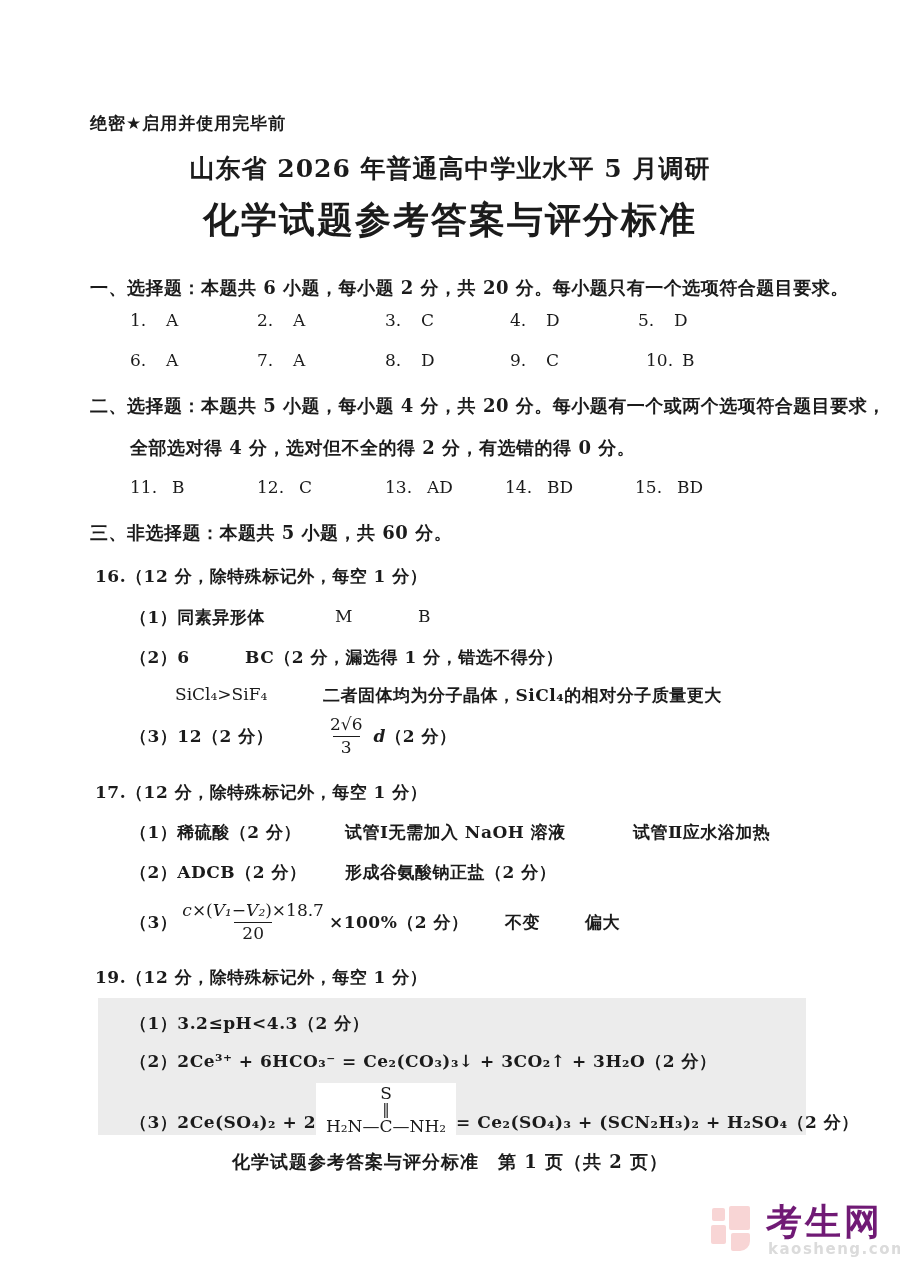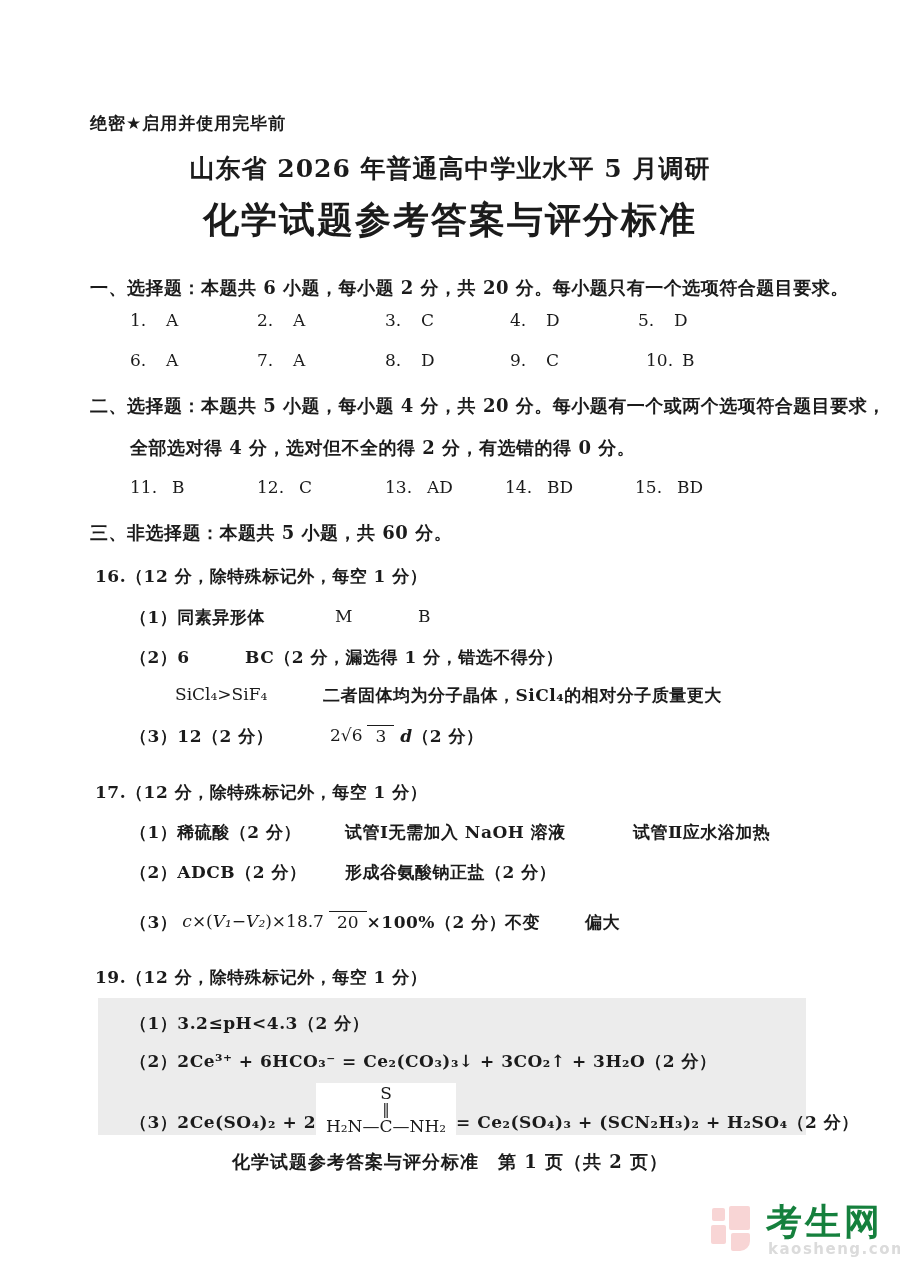--- a/index.html
+++ b/index.html
@@ -20,21 +20,21 @@
   .secrecy { left: 90px; top: 112px; font-size: 17px; letter-spacing: 1px; }
   .subtitle { left: 0; right: 0; top: 152px; text-align: center; font-size: 25px; font-weight: 700; letter-spacing: 1px; }
   .title { left: 0; right: 0; top: 196px; text-align: center; font-size: 36px; font-weight: 700; letter-spacing: 2px; }
   .sect-h { font-size: 18px; font-weight: 700; letter-spacing: 0.5px; }
   .ansrow { left: 0; top: 0; height: 24px; font-size: 17px; }
   .cell { position: absolute; top: 0; }
   .cell .n { display: inline-block; min-width: 36px; }
   .cell .a { display: inline-block; }
   .qline { font-size: 17px; font-weight: 700; letter-spacing: 0.5px; }
   .formula { font-family: "DejaVu Serif", "Liberation Serif", serif; font-weight: 400; letter-spacing: 0; }
-  .frac { display: inline-flex; align-items: center; vertical-align: middle; line-height: 1.25; font-weight: 400; }
+  .frac { display: inline-flex; flex-direction: column; align-items: center; vertical-align: middle; line-height: 1.25; font-weight: 400; }
   .frac .num { padding: 0 5px; }
   .frac .den { border-top: 1.6px solid #1b1b1b; padding: 0 8px; }
   .it { font-style: italic; }
   .fracrow { display: flex; align-items: center; font-size: 17px; }
   .gray-panel { left: 98px; top: 998px; width: 708px; height: 137px; background: #ececec; }
   .struct { display: inline-flex; flex-direction: column; align-items: center; background: #ffffff; padding: 2px 10px 0 10px; line-height: 1.05; font-weight: 400; }
   .struct .stop { text-align: center; }
   .struct .sbond { text-align: center; font-size: 15px; letter-spacing: 0; }
   .row18 { display: flex; align-items: flex-end; font-size: 17px; }
   .footer { left: 0; right: 0; top: 1150px; text-align: center; font-size: 18px; font-weight: 700; letter-spacing: 1px; }
@@ -160,17 +160,17 @@
 
   <div class="abs footer">化学试题参考答案与评分标准　第 1 页（共 2 页）</div>
 
   <div class="abs wm">
     <span class="wm-logo">
       <span class="wm-block wm-b1" style="background: rgb(248, 213, 213);"></span>
       <span class="wm-block wm-b2" style="background: rgb(248, 213, 213);"></span>
       <span class="wm-block wm-b3" style="background: rgb(248, 213, 213);"></span>
       <span class="wm-block wm-b4" style="background: rgb(248, 213, 213);"></span>
     </span>
-    <span class="wm-brand" style="color: #15803d;">考生网</span>
+    <span class="wm-brand" style="color: #701a75;">考生网</span>
     <span class="wm-domain" style="color: rgb(219, 219, 219);">kaosheng.com</span>
   </div>
 
 </div>
 
 </body></html>

